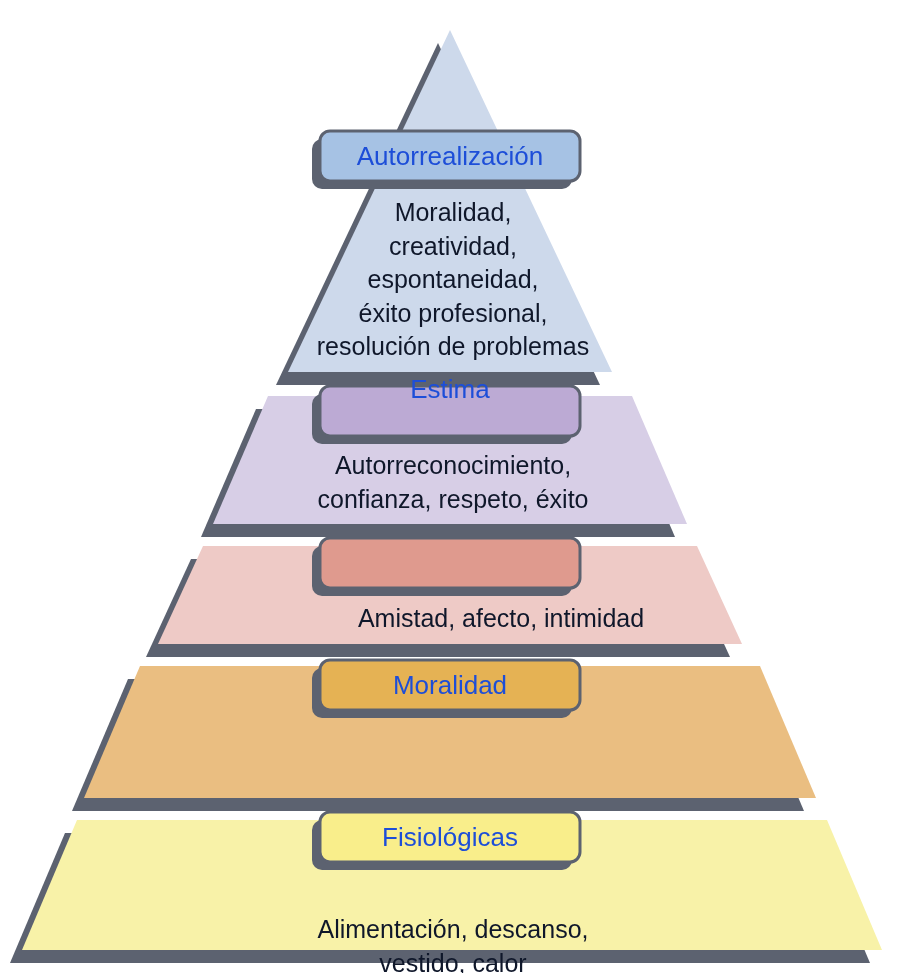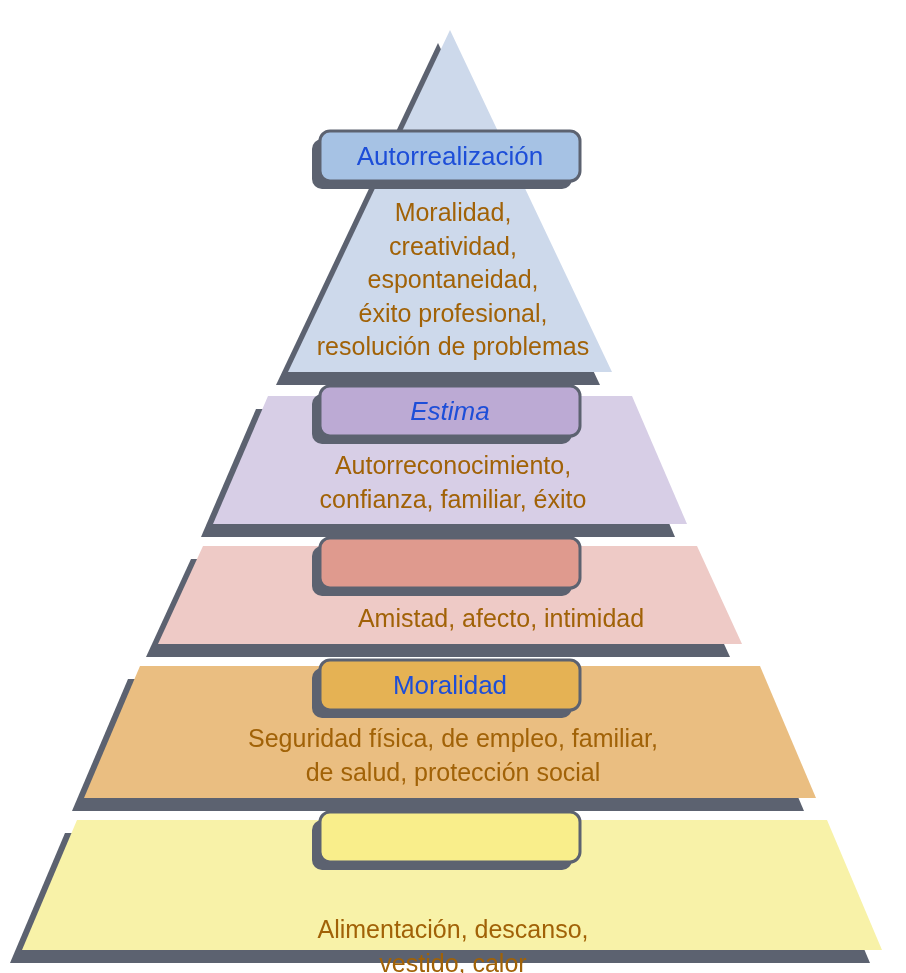--- a/index.html
+++ b/index.html
@@ -36,30 +36,30 @@
     color: #1d4ed8;
     text-align: center;
   }
   .level-desc {
     position: absolute;
     left: 0;
     width: 906px;
     text-align: center;
     font-size: 25px;
     line-height: 1.34;
-    color: #a16207;
+    color: #0f172a;
     white-space: pre-line;
   }
   .desc-1 { top: 196px; }
   .desc-2 { top: 449px; }
   .desc-3 { top: 602px; padding-left: 48px; }
   .desc-4 { top: 722px; }
   .desc-5 { top: 869px; margin-top: 44px; }
   .blabel-1 { top: 131px; }
-  .blabel-2 { top: 386px; font-style: italic; }
+  .blabel-2 { top: 364px; }
   .blabel-3 { top: 538px; }
   .blabel-4 { top: 660px; }
   .blabel-5 { top: 812px; }
 </style>
 </head>
 <body>
 
 <div id="stage">
 
   <svg id="pyramid-svg" width="906" height="973" viewBox="0 0 906 973">
@@ -91,27 +91,26 @@
     <rect x="312" y="668" width="260" height="50" rx="10" fill="#5c6270"></rect>
     <rect class="badge-rect" x="320" y="660" width="260" height="50" rx="10" fill="#e5b254"></rect>
 
     <rect x="312" y="820" width="260" height="50" rx="10" fill="#5c6270"></rect>
     <rect class="badge-rect" x="320" y="812" width="260" height="50" rx="10" fill="#f9ee8b"></rect>
   </svg>
 
   <div class="badge-label blabel-1">Autorrealización</div>
   <div class="badge-label blabel-2">Estima</div>
   <div class="badge-label blabel-4">Moralidad</div>
+  <div class="badge-label blabel-5">Fisiológicas</div>
 
   <div class="level-desc desc-1">Moralidad,
 creatividad,
 espontaneidad,
 éxito profesional,
 resolución de problemas</div>
   <div class="level-desc desc-2">Autorreconocimiento,
-confianza, familiar, éxito</div>
+confianza, respeto, éxito</div>
   <div class="level-desc desc-3">Amistad, afecto, intimidad</div>
-  <div class="level-desc desc-4">Seguridad física, de empleo, familiar,
-de salud, protección social</div>
   <div class="level-desc desc-5">Alimentación, descanso,
 vestido, calor</div>
 
 </div>
 
 </body></html>

